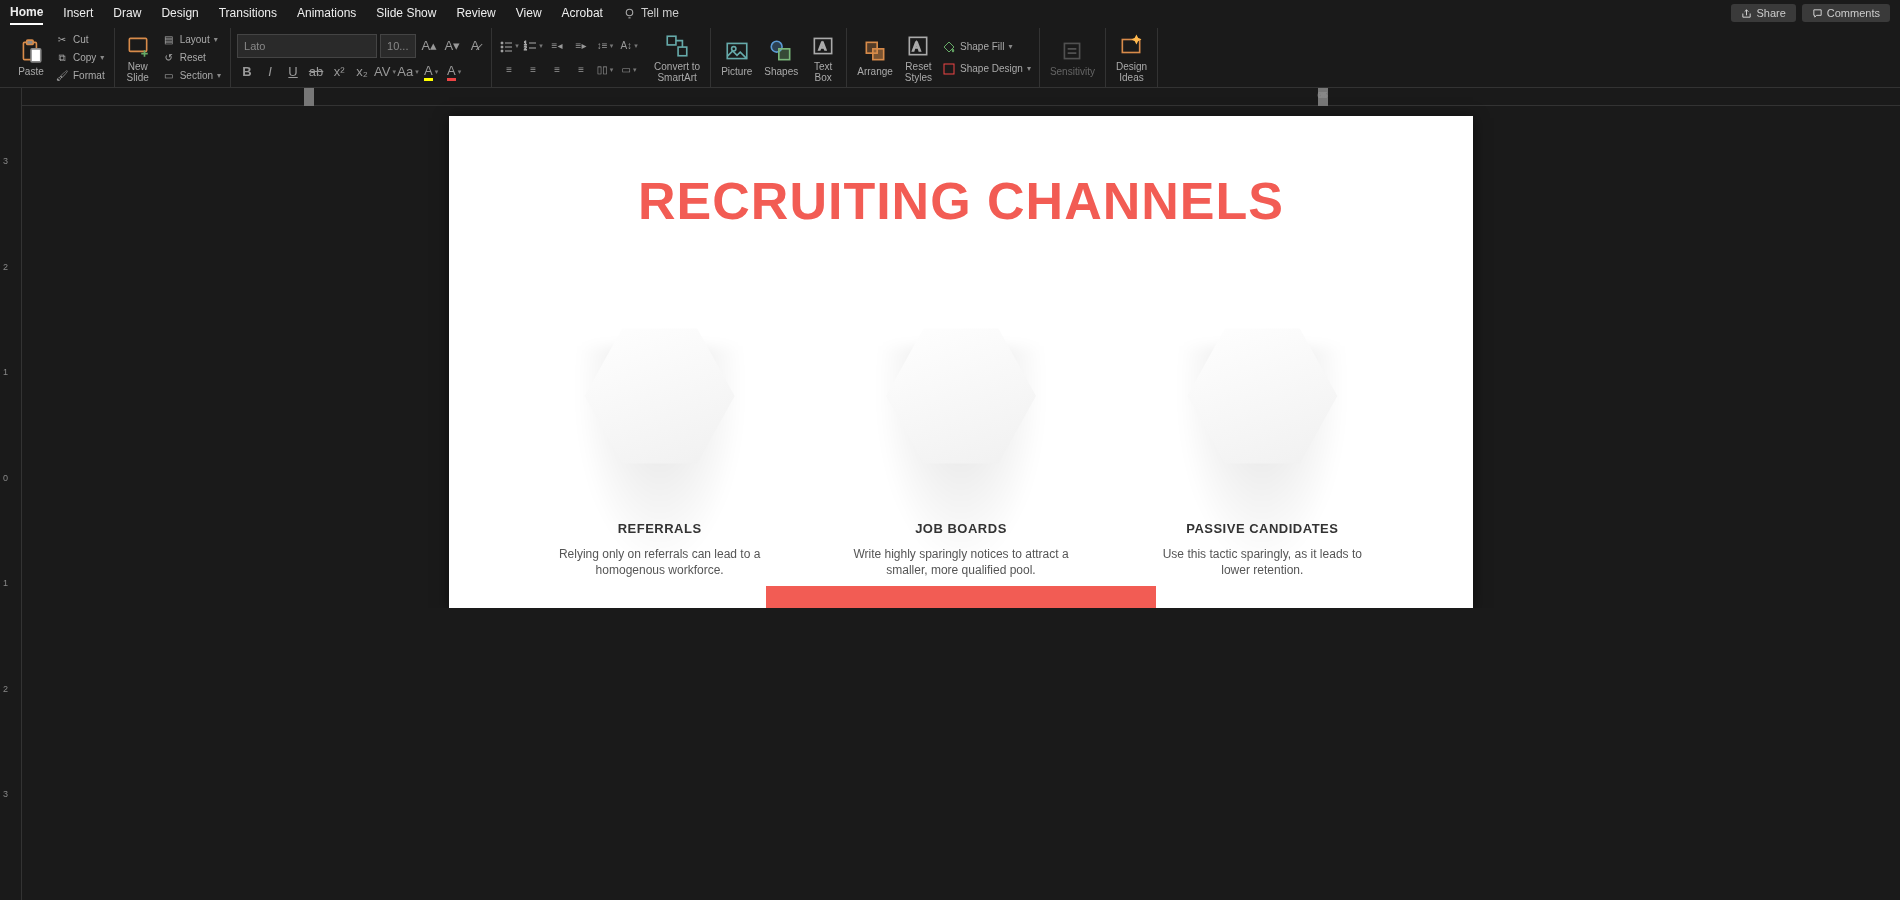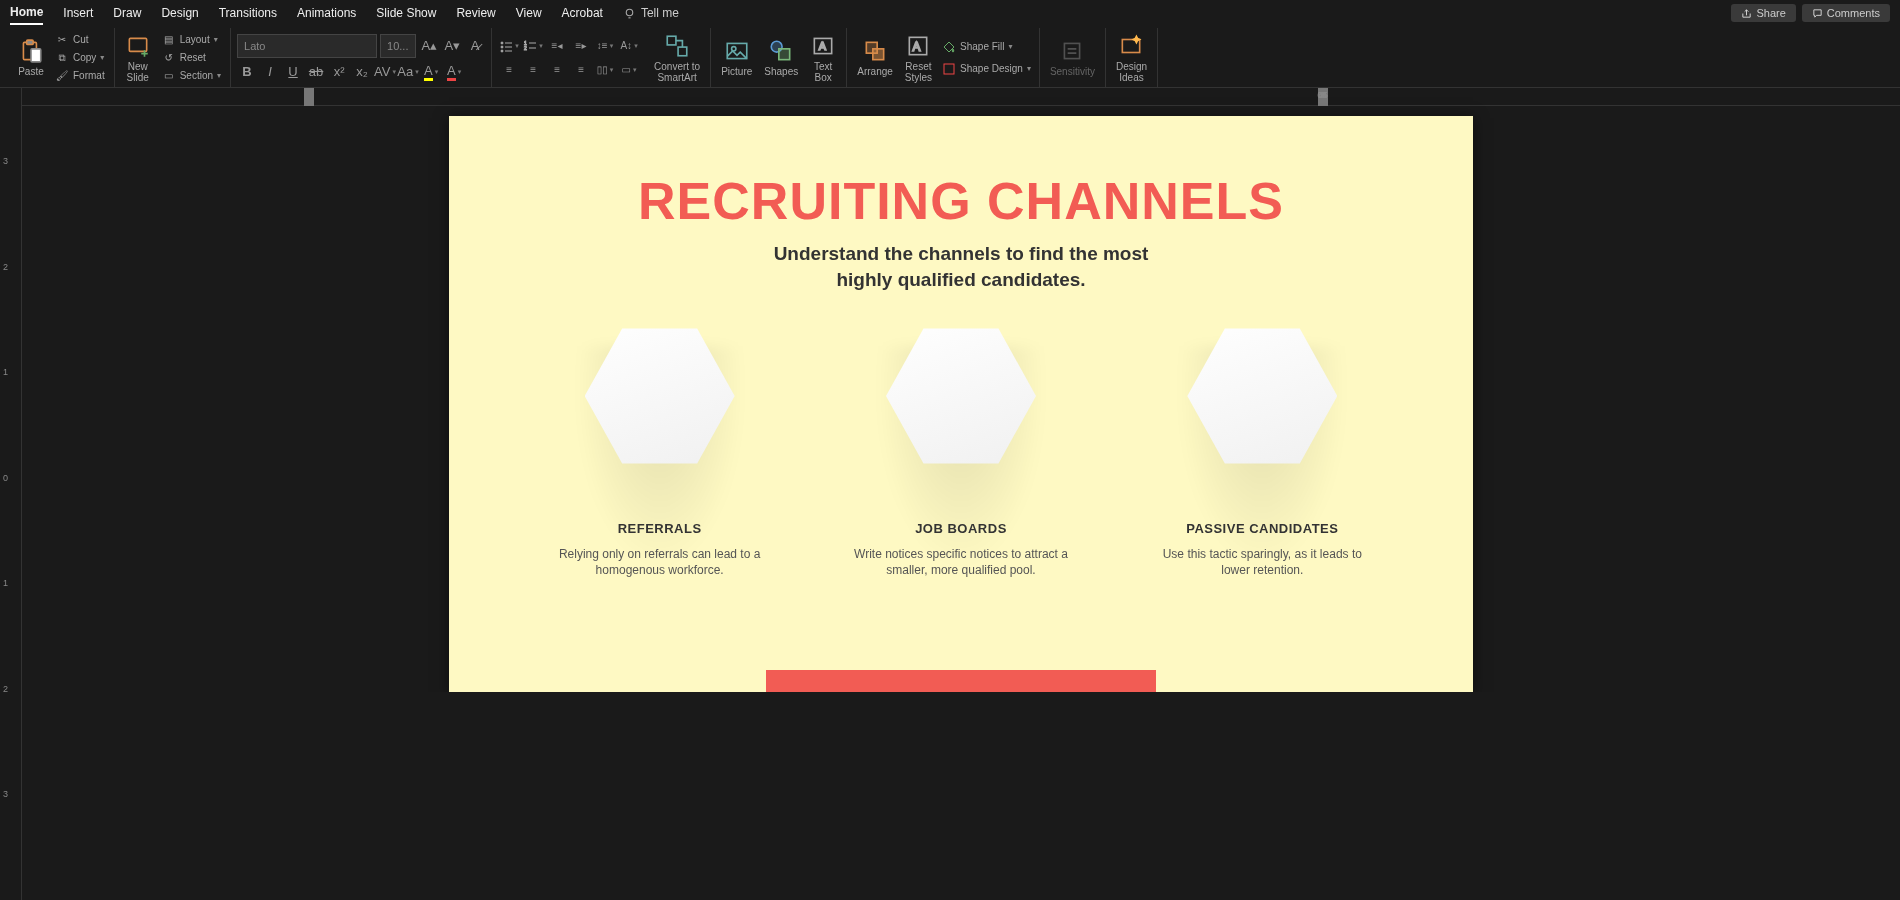--- a/index.html
+++ b/index.html
@@ -45,21 +45,21 @@
 .workspace { position: absolute; top: 88px; left: 0; right: 0; bottom: 0; background: #1a1a1a; display: flex; }
 .ruler-v { width: 22px; background: #1a1a1a; position: relative; border-right: 1px solid #333; }
 .ruler-v .tick-label { position: absolute; left: 3px; font-size: 9px; color: #888; transform: translateY(-50%); }
 .canvas-wrap { flex: 1; display: flex; flex-direction: column; }
 .ruler-h { height: 18px; background: #1a1a1a; position: relative; border-bottom: 1px solid #333; }
 .ruler-h .tick-label { position: absolute; top: 2px; font-size: 9px; color: #888; transform: translateX(-50%); }
 .ruler-h .end-stop { position: absolute; top: 0; height: 18px; width: 10px; background: #777; }
 .canvas-area { flex: 1; display: flex; align-items: flex-start; justify-content: center; overflow: hidden; padding-top: 28px; }
 
 
-.slide { width: 1024px; height: 576px; background: #fef9c3; position: relative; box-shadow: 0 2px 14px rgba(0,0,0,.5); overflow: hidden; color: #333; padding-left: 12px; }
+.slide { width: 1024px; height: 492px; background: #ffffff; position: relative; box-shadow: 0 2px 14px rgba(0,0,0,.5); overflow: hidden; color: #333; padding-left: 12px; }
 .slide-title { position: absolute; top: 55px; left: 0; right: 0; text-align: center; font-size: 52px; font-weight: 700; letter-spacing: 1px; color: #F25C54; }
 .slide-sub { position: absolute; top: 125px; left: 0; right: 0; text-align: center; font-size: 19px; line-height: 1.35; color: #333; font-weight: 600; }
 .channels { position: absolute; top: 205px; left: 0; right: 0; display: flex; justify-content: space-around; padding: 0 60px; }
 .channel { width: 280px; display: flex; flex-direction: column; align-items: center; position: relative; }
 .hex-wrap { position: relative; width: 170px; height: 280px; }
 .hex-shadow { position: absolute; top: 25px; left: 50%; transform: translateX(-50%); width: 170px; height: 285px;
   background: radial-gradient(ellipse 70% 90% at 50% 15%, rgba(0,0,0,.12), rgba(0,0,0,0) 70%);
   filter: blur(6px); }
 .hex { position: absolute; top: 0; left: 50%; transform: translateX(-50%); width: 150px; height: 150px; background: linear-gradient(160deg,#fff,#f0f0f0);
   clip-path: polygon(25% 5%, 75% 5%, 100% 50%, 75% 95%, 25% 95%, 0 50%);
@@ -349,38 +349,36 @@
       <span class="tick-label" style="left:51.5%">1</span>
       <span class="tick-label" style="left:56.5%">2</span>
       <span class="tick-label" style="left:61.2%">3</span>
       <span class="tick-label" style="left:66%">4</span>
       <span class="tick-label" style="left:70.5%">5</span>
       <span class="tick-label" style="left:75.2%">6</span>
     </div>
     <div class="canvas-area">
       <div class="slide">
         <div class="slide-title">RECRUITING CHANNELS</div>
-        <div class="slide-sub" style="white-space:pre-line;">Understand the channels to find the most
-highly qualified candidates.</div>
         <div class="channels">
           <div class="channel">
             <div class="hex-wrap">
                   <div class="hex-shadow"></div>
                   <div class="hex"></div>
                 </div>
             <div class="ch-title">REFERRALS</div>
             <div class="ch-body">Relying only on referrals can lead to a homogenous workforce.</div>
           </div>
           <div class="channel">
             <div class="hex-wrap">
                   <div class="hex-shadow"></div>
                   <div class="hex"></div>
                 </div>
             <div class="ch-title">JOB BOARDS</div>
-            <div class="ch-body">Write notices specific notices to attract a smaller, more qualified pool.</div>
+            <div class="ch-body">Write highly sparingly notices to attract a smaller, more qualified pool.</div>
           </div>
           <div class="channel">
             <div class="hex-wrap">
                   <div class="hex-shadow"></div>
                   <div class="hex"></div>
                 </div>
             <div class="ch-title">PASSIVE CANDIDATES</div>
             <div class="ch-body">Use this tactic sparingly, as it leads to lower retention.</div>
           </div>
         </div>

